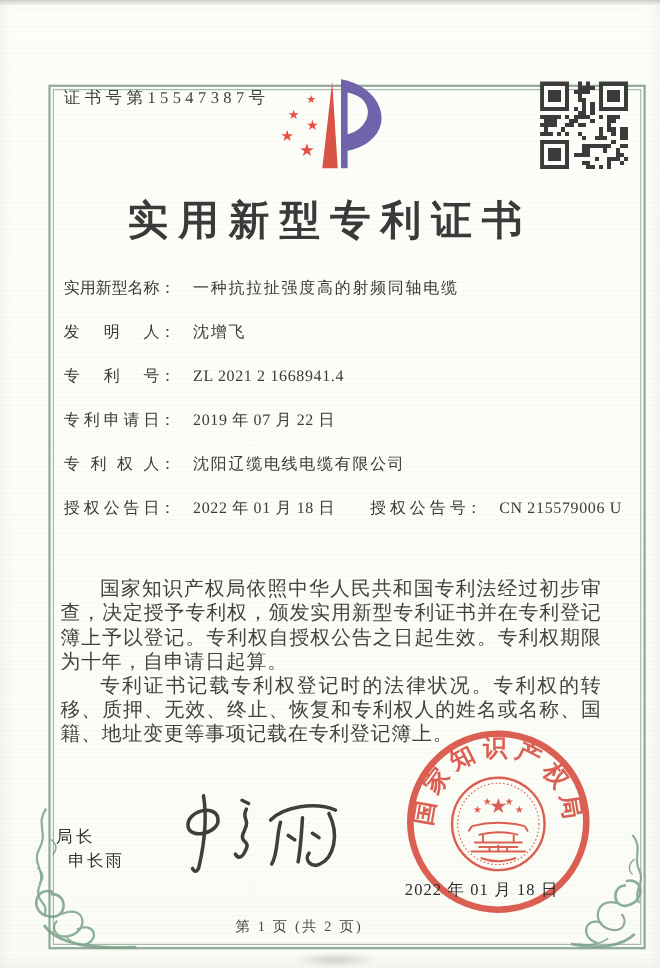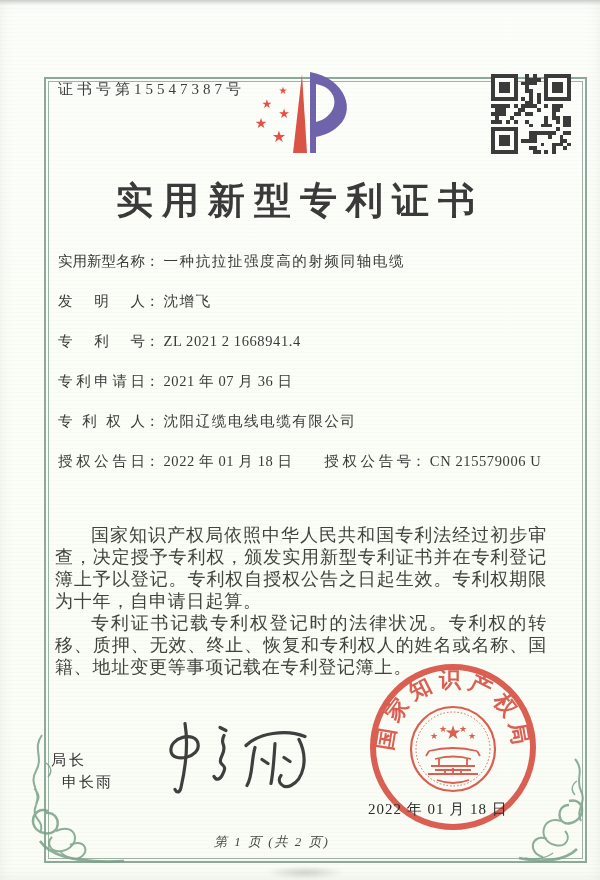--- a/index.html
+++ b/index.html
@@ -43,40 +43,40 @@
     text-align:center; font-size:37px; font-weight:bold;
     letter-spacing:9px; color:#3a3a3a;
   }
   .fields { position:absolute; left:58px; top:252px; right:30px; font-size:14.5px; color:#383a38; }
   .row { height:21px; margin-bottom:19px; white-space:nowrap; }
   .lbl {
     display:inline-block; width:87px; vertical-align:bottom;
     text-align:justify; text-align-last:justify; letter-spacing:0;
   }
   .colon { display:inline-block; margin-right:4px; }
-  .val { letter-spacing:1.6px; }
+  .val { letter-spacing:1.6px;margin-left:12px; }
   .val-num { letter-spacing:0.6px; }
   .pair2 { display:inline-block; margin-left:28px;font-family:Liberation Serif, serif; }
   .body-text {
     position:absolute; left:55px; top:524px; width:492px;
     font-size:18px; line-height:22px; letter-spacing:0.8px;
     color:#41433f; text-align:justify;
   }
   .body-text p { text-indent:2em; }
   .director-title { position:absolute; left:51px; top:739px; font-size:15px; letter-spacing:3px; color:#333;margin-top:12px; }
   .director-name  { position:absolute; left:62px; top:773px; font-size:15px; letter-spacing:2px; color:#333; }
   .signature { position:absolute; left:158px; top:714px; width:170px; height:88px; }
   .seal { position:absolute; left:362px; top:656px; width:182px; height:182px; opacity:0.88; mix-blend-mode:multiply; }
   .seal-date {
     position:absolute; left:368px; top:800px; width:180px;
     font-size:15px; letter-spacing:1px; color:#2c2e2c; text-align:left;
   }
   .footer {
     position:absolute; left:0; top:833px; width:544px; text-align:center;
-    font-size:13px; letter-spacing:2px; color:#454844;font-style:italic;
+    font-size:13px; letter-spacing:2px; color:#454844;
   }
   .flourish-left  { position:absolute; left:26px;  top:733px; width:100px; height:132px; }
   .flourish-right { position:absolute; left:517px; top:757px; width:72px;  height:110px; }
   .smudge {
     position:absolute; left:265px; top:866px; width:80px; height:13px;
     background:radial-gradient(ellipse at center, rgba(110,115,108,0.30), transparent 70%);
     filter:blur(1.5px);
   }
   svg { display:block; width:100%; height:100%; }
 </style>
@@ -232,21 +232,21 @@
     <div class="row">
       <span class="lbl">实用新型名称</span><span class="colon">：</span><span class="val">一种抗拉扯强度高的射频同轴电缆</span>
     </div>
     <div class="row">
       <span class="lbl">发明人</span><span class="colon">：</span><span class="val">沈增飞</span>
     </div>
     <div class="row">
       <span class="lbl">专利号</span><span class="colon">：</span><span class="val val-num">ZL 2021 2 1668941.4</span>
     </div>
     <div class="row">
-      <span class="lbl">专利申请日</span><span class="colon">：</span><span class="val val-num">2021 年 07 月 36 日</span>
+      <span class="lbl">专利申请日</span><span class="colon">：</span><span class="val val-num">2019 年 07 月 22 日</span>
     </div>
     <div class="row">
       <span class="lbl">专利权人</span><span class="colon">：</span><span class="val">沈阳辽缆电线电缆有限公司</span>
     </div>
     <div class="row">
       <span><span class="lbl">授权公告日</span><span class="colon">：</span><span class="val val-num">2022 年 01 月 18 日</span></span>
       <span class="pair2"><span class="lbl">授权公告号</span><span class="colon">：</span><span class="val val-num">CN 215579006 U</span></span>
     </div>
   </div>
 

